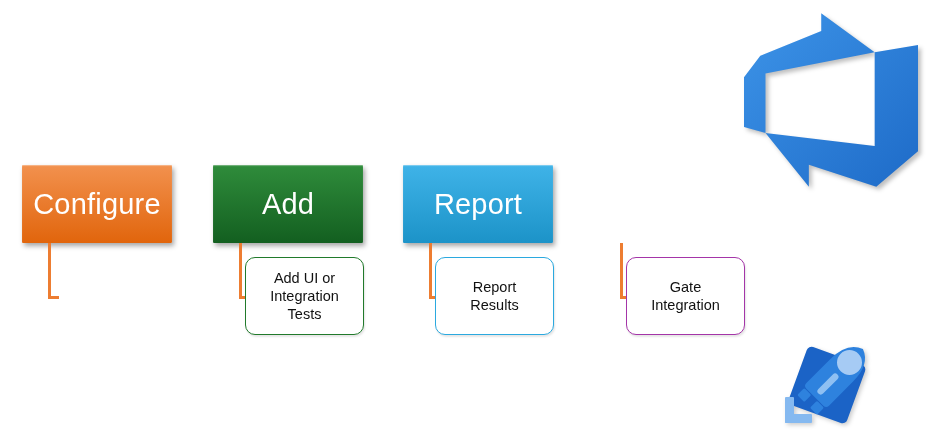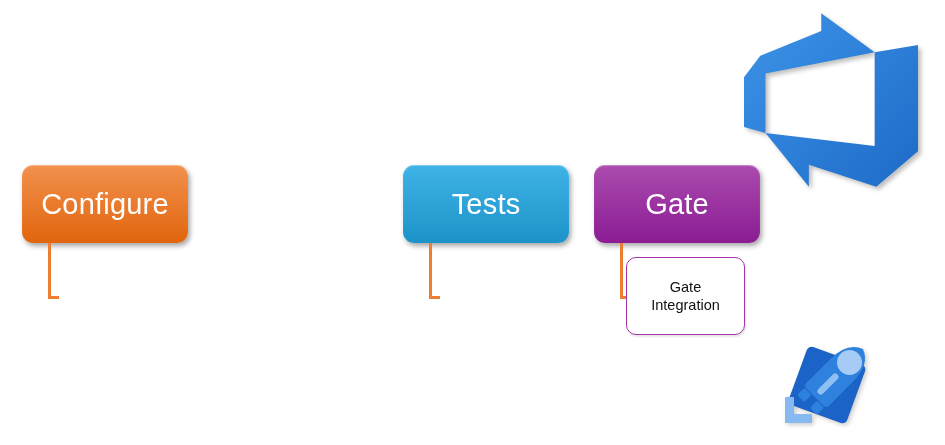--- a/index.html
+++ b/index.html
@@ -5,22 +5,22 @@
   html,body{margin:0;padding:0;background:#fff;}
   .canvas{
     position:relative;width:945px;height:445px;background:#fff;overflow:hidden;
     font-family:"Liberation Sans", sans-serif;
   }
   
   .step{position:absolute;top:165px;width:153px;height:172px;}
   .col0{left:22px;} .col1{left:213px;} .col2{left:403px;} .col3{left:594px;}
 
   .step-box{
-    position:absolute;left:0;top:0;width:166px;height:78px;
-    border-radius:11px;
+    position:absolute;left:0;top:0;width:150px;height:78px;
+    border-radius:1px;
     background:linear-gradient(180deg,var(--grad-top) 0%,var(--grad-bottom) 100%);
     box-shadow:2px 3px 5px rgba(0,0,0,0.35), inset 0 1px 1px rgba(255,255,255,0.35);
     display:flex;align-items:center;justify-content:center;
   }
   .step-label{
     color:#ffffff;font-size:29px;font-weight:400;letter-spacing:0.2px;
     white-space:nowrap;
   }
   .connector{
     position:absolute;left:26px;top:78px;width:8px;height:53px;
@@ -56,32 +56,41 @@
 
 <div class="canvas">
 
   <div class="step col0" style="--grad-top: #F2914E; --grad-bottom: #E1650C; --detail-border: #ED7D31;">
     <div class="step-box">
       <span class="step-label">Configure</span>
     </div>
     <div class="connector"></div>
   </div>
 
+  <div class="step col1" style="--grad-top: #2F8C3B; --grad-bottom: #135F20; --detail-border: #217A2B;">
+    <div class="step-box">
+      <span class="step-label">Add</span>
+    </div>
+    <div class="connector"></div>
+    <div class="detail-box">
+      <span class="detail-text">Add UI or Integration Tests</span>
+    </div>
+  </div>
 
   <div class="step col2" style="--grad-top: #3FB3E8; --grad-bottom: #1C93C8; --detail-border: #2BA9DF;">
     <div class="step-box">
-      <span class="step-label">Tests</span>
+      <span class="step-label">Report</span>
     </div>
     <div class="connector"></div>
+    <div class="detail-box">
+      <span class="detail-text">Report Results</span>
+    </div>
   </div>
 
   <div class="step col3" style="--grad-top: #AB4BAF; --grad-bottom: #8B1C93; --detail-border: #A435A8;">
-    <div class="step-box">
-      <span class="step-label">Gate</span>
-    </div>
     <div class="connector"></div>
     <div class="detail-box">
       <span class="detail-text">Gate Integration</span>
     </div>
   </div>
 
   <svg class="devops-logo" viewBox="0 0 24 24" aria-hidden="true">
     <defs>
       <linearGradient id="devopsGrad" x1="0" y1="0" x2="1" y2="1">
         <stop offset="0" stop-color="#3D94E8"></stop>

